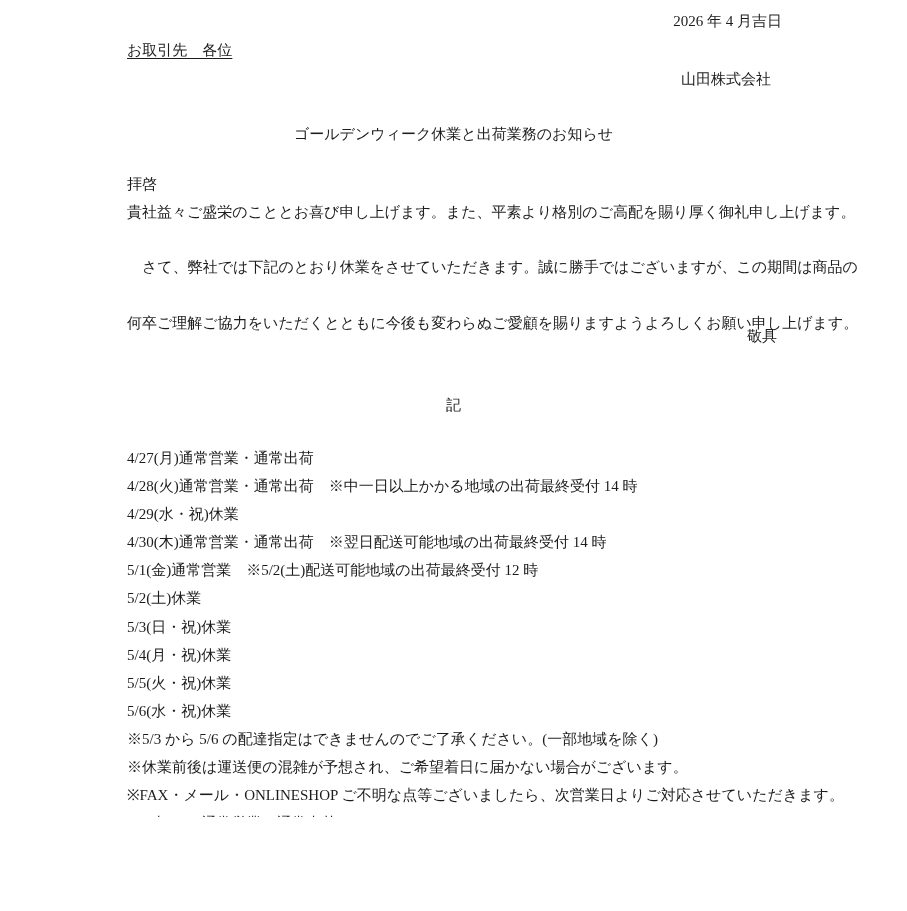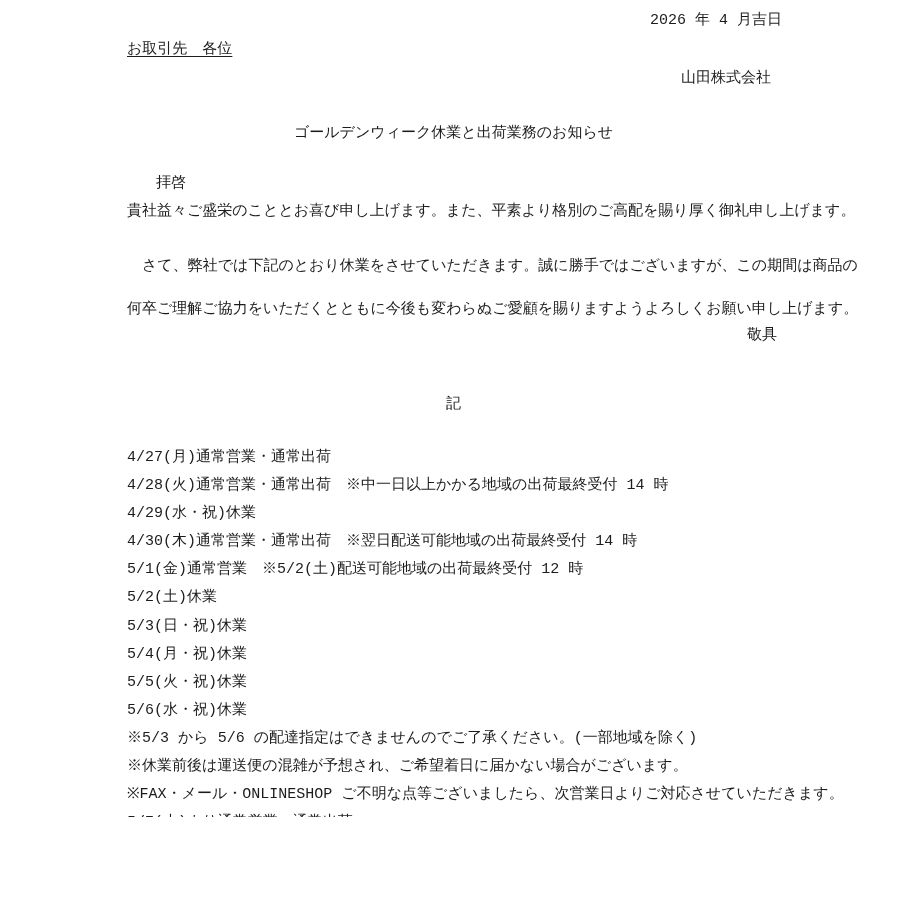--- a/index.html
+++ b/index.html
@@ -3,21 +3,21 @@
 <meta charset="utf-8">
 <style>
   * { margin: 0; padding: 0; box-sizing: border-box; }
   html, body { background: #ffffff; }
   .page {
     position: relative;
     width: 907px;
     height: 817px;
     background: #ffffff;
     color: #1c1c1c;
-    font-family: Liberation Mono, monospace;
+    font-family: Liberation Serif, serif;
     font-size: 15px;
     overflow: hidden;
   }
   .line {
     position: absolute;
     left: 127px;
     width: 663px;
     line-height: 28px;
     white-space: pre;
   }
@@ -52,26 +52,26 @@
 <div class="page">
 
   <div class="line align-right pr-8" style="top: 7px;">2026 年 4 月吉日</div>
 
   <div class="line underlined" style="top: 36px; width: auto;">お取引先　各位</div>
 
   <div class="line align-right pr-19" style="top: 65px;">山田株式会社</div>
 
   <div class="line full-width align-center" style="top: 120px;">ゴールデンウィーク休業と出荷業務のお知らせ</div>
 
-  <div class="line" style="top: 170px; margin-left: 29px;">拝啓</div>
+  <div class="line" style="top: 170px;">拝啓</div>
 
   <div class="line" style="top: 198px;">貴社益々ご盛栄のこととお喜び申し上げます。また、平素より格別のご高配を賜り厚く御礼申し上げます。</div>
 
   <div class="line" style="top: 253px;">　さて、弊社では下記のとおり休業をさせていただきます。誠に勝手ではございますが、この期間は商品の</div>
-  <div class="line" style="top: 296px;">何卒ご理解ご協力をいただくとともに今後も変わらぬご愛顧を賜りますようよろしくお願い申し上げます。</div>
+  <div class="line" style="top: 309px;">何卒ご理解ご協力をいただくとともに今後も変わらぬご愛顧を賜りますようよろしくお願い申し上げます。</div>
 
   <div class="line align-right pr-13" style="top: 322px;">敬具</div>
 
   <div class="line full-width align-center" style="top: 391px;">記</div>
 
   <div class="block">
     <div class="row">4/27(月)通常営業・通常出荷</div>
     <div class="row">4/28(火)通常営業・通常出荷　※中一日以上かかる地域の出荷最終受付 14 時</div>
     <div class="row">4/29(水・祝)休業</div>
     <div class="row">4/30(木)通常営業・通常出荷　※翌日配送可能地域の出荷最終受付 14 時</div>

